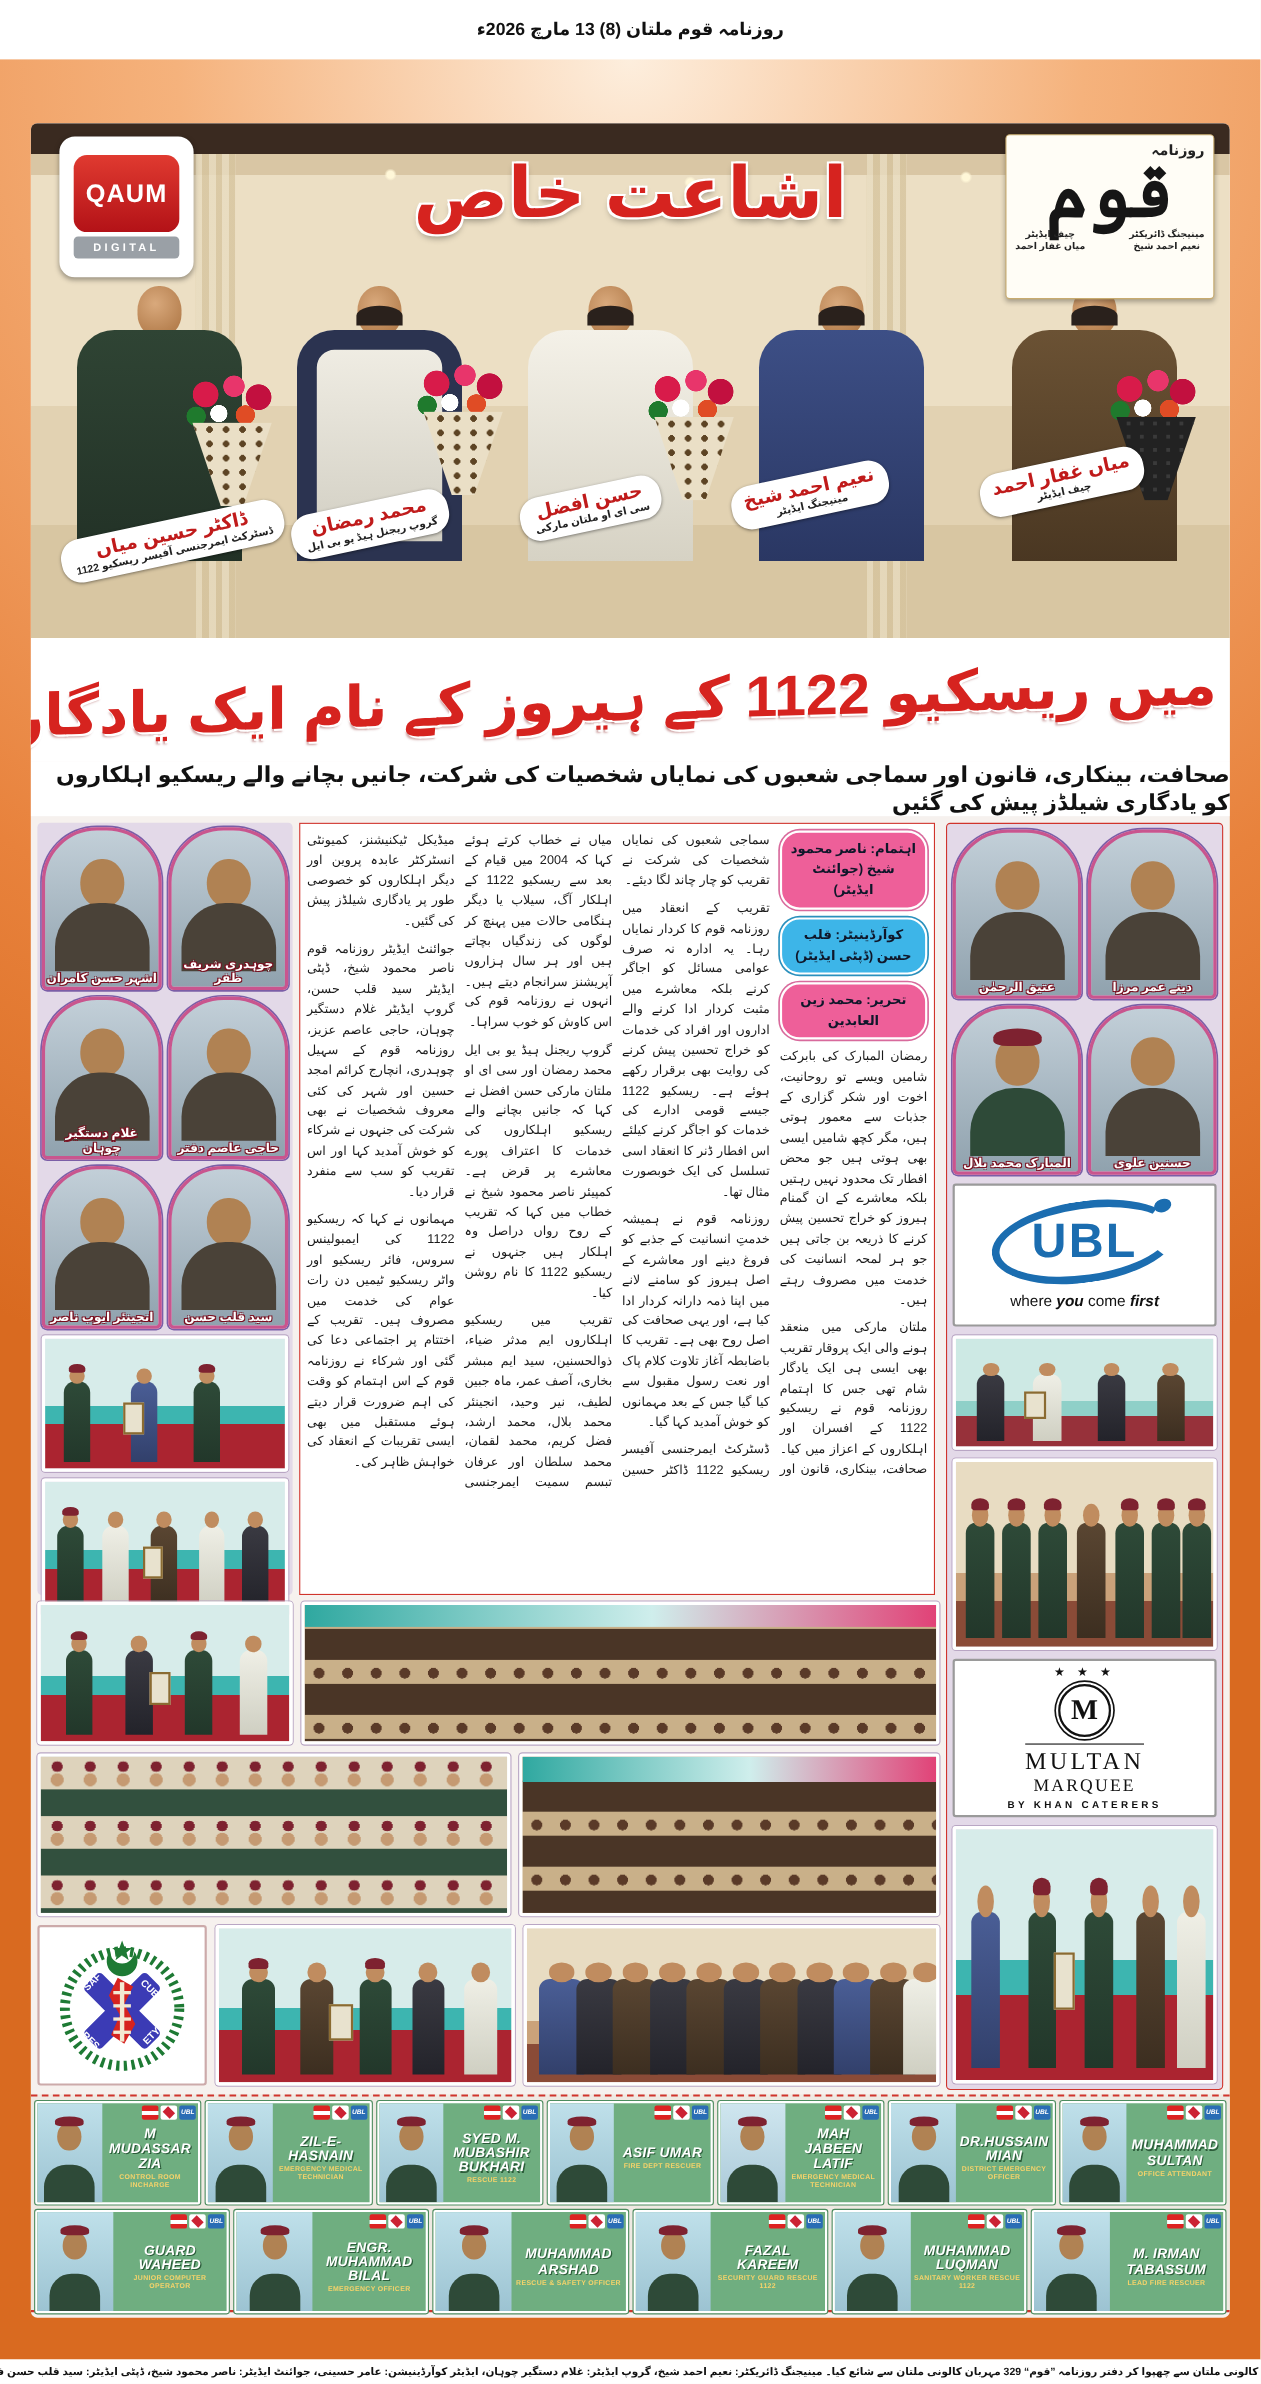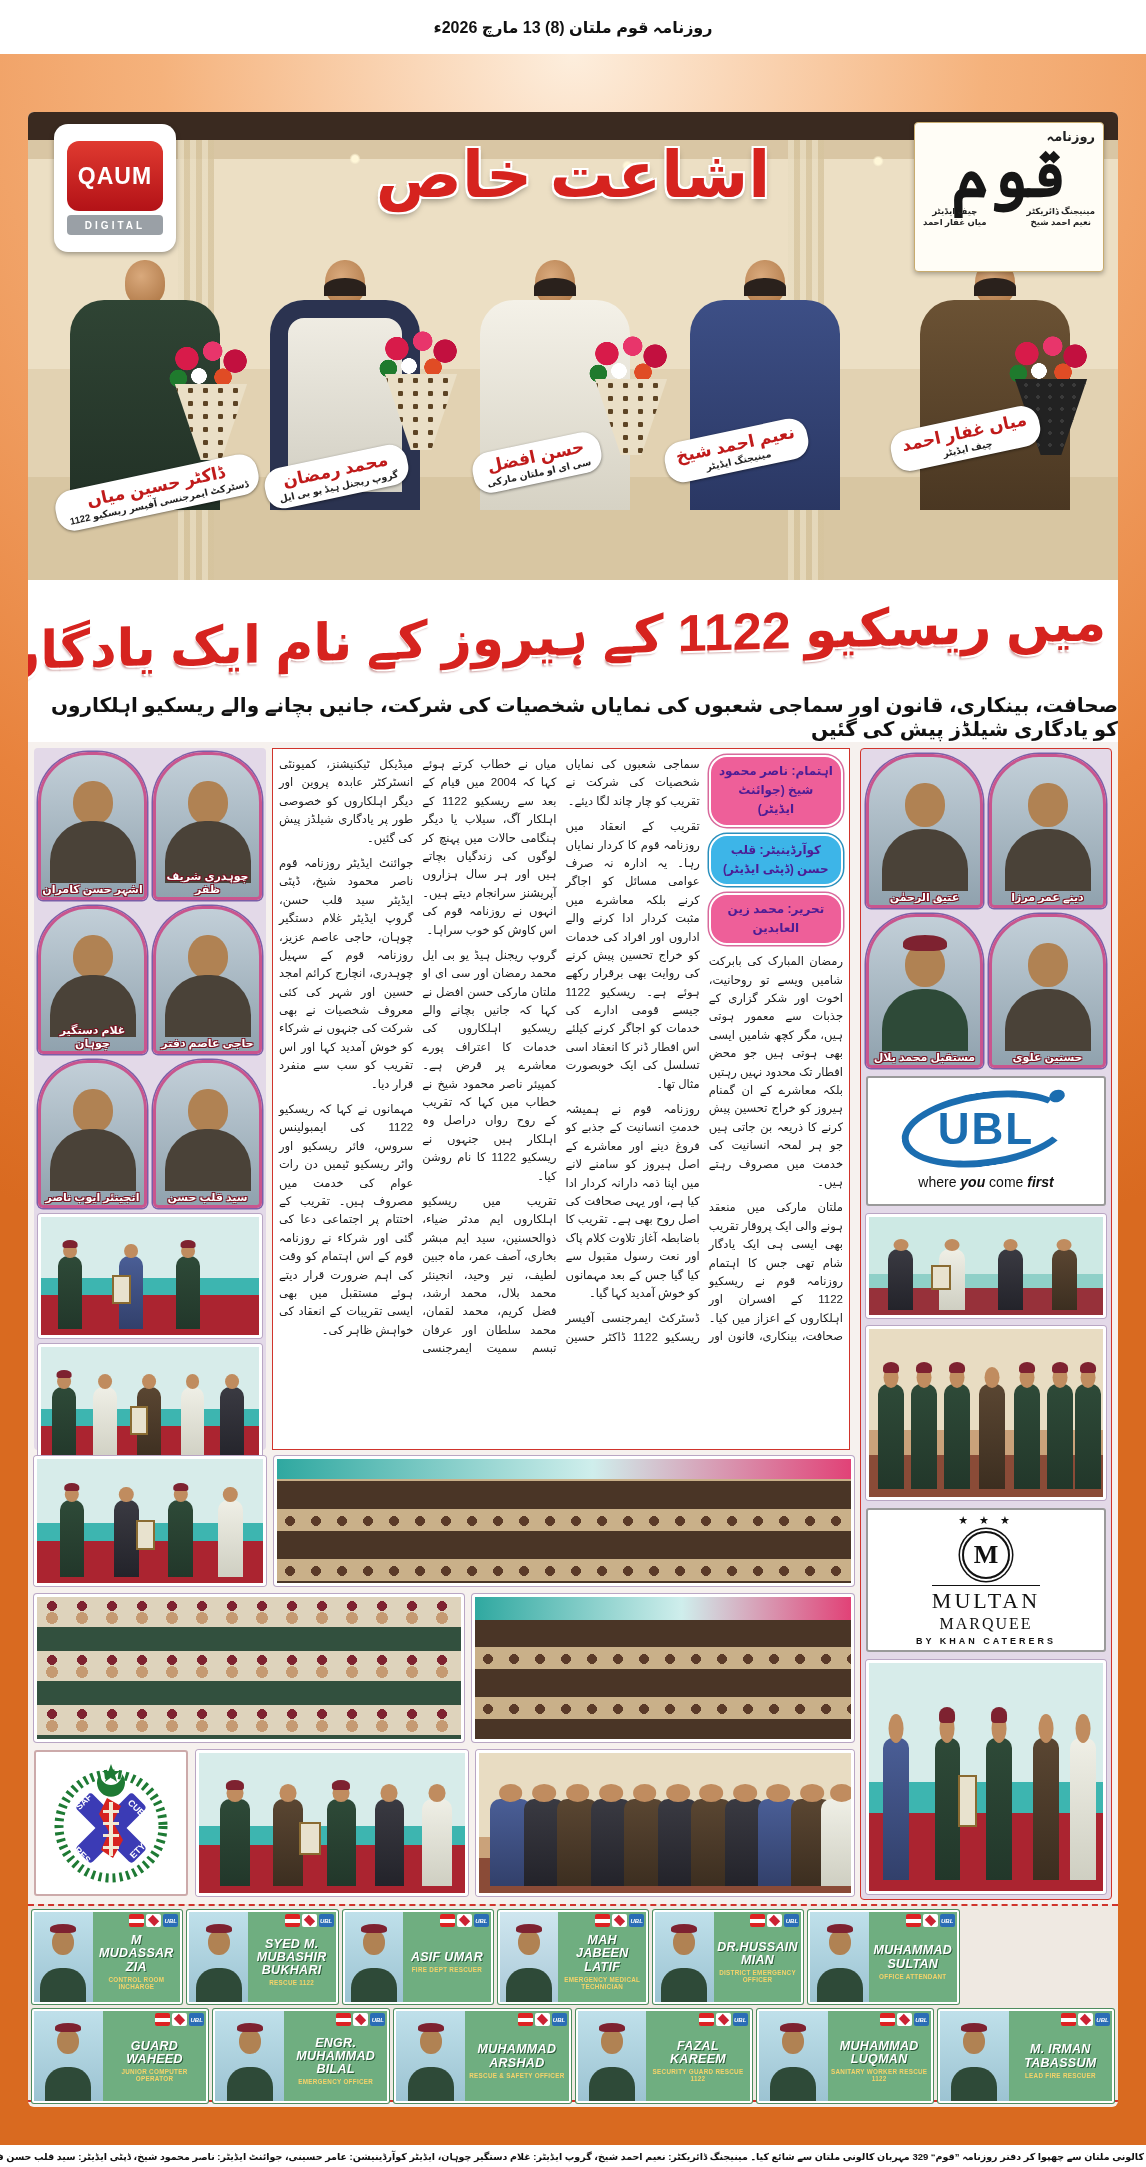--- a/index.html
+++ b/index.html
@@ -109,21 +109,21 @@
     background-color:#ded3bc;background-size:30px 54px;}
   .crowd.dine{background:radial-gradient(circle 5px at 13px 12px,#5a3a28 96%,transparent),
                linear-gradient(180deg,transparent 0 22px,#4a3526 22px 100%);
     background-color:#c9b089;background-size:26px 50px;}
   .crowd .banner{position:absolute;top:0;left:0;right:0;height:16%;background:linear-gradient(90deg,#2fa8a0,#cfeeec 55%,#e14277);}
   
   .col-mid{position:absolute;left:244px;top:636px;width:578px;height:702px;background:#fff;border:1.5px solid #d0342c;
     box-sizing:border-box;padding:6px;direction:rtl;}
   .mcols{column-count:4;column-gap:9px;height:100%;font-size:11.5px;line-height:1.6;text-align:justify;color:#1a1a1a;}
   .mcols p{margin:0 0 7px;}
-  .pill{border-radius:18px;color:#4c1d95;font-weight:bold;font-size:12px;text-align:center;padding:5px 8px;margin:0 0 7px;
+  .pill{border-radius:18px;color:#0f172a;font-weight:bold;font-size:12px;text-align:center;padding:5px 8px;margin:0 0 7px;
     border:2px solid #fff;box-shadow:0 0 0 1.5px #d86a9c;break-inside:avoid;}
   .pill.pk{background:#ee5f99;}
   .pill.bl{background:#3db5e8;box-shadow:0 0 0 1.5px #2a90bd;}
   
   .col-right{position:absolute;left:832px;top:636px;width:252px;height:1152px;background:#e3d9e8;border:1.5px solid #d0342c;
     border-radius:4px;box-sizing:border-box;padding:5px;display:flex;flex-direction:column;gap:8px;}
   .col-right .pgrid .pcard{height:148px;}
   .adbox{background:#fff;border:2px solid #9a9a9a;border-radius:3px;display:flex;flex-direction:column;
     align-items:center;justify-content:center;}
   .ubl-logo{position:relative;width:170px;height:74px;}
@@ -342,21 +342,21 @@
     <div class="col-right">
       <div class="pgrid">
         <div class="pcard">
             <span class="pname">عتیق الرحمٰن</span>
           </div>
         <div class="pcard">
             <span class="pname">دینے عمر مرزا</span>
           </div>
         <div class="pcard uni">
             <i class="beret"></i>
-            <span class="pname">مستقبل محمد بلال</span>
+            <span class="pname">المبارک محمد بلال</span>
           </div>
         <div class="pcard">
             <span class="pname">حسنین علوی</span>
           </div>
       </div>
 
       <div class="adbox" style="height:126px;">
         <div class="ubl-logo">
           <div class="ubl-ellipse"></div>
             <div class="ubl-dot"></div>
@@ -492,20 +492,34 @@
         <div class="gcard">
           <div class="gphoto">
               <span class="gb"></span>
             </div>
           <div class="ginfo">
               <span class="glogos">
                 <i class="lg-qaum"></i>
                 <i class="lg-rescue"></i>
                 <i class="lg-ubl">UBL</i>
               </span>
+            <div class="gname">ZIL-E-HASNAIN</div>
+            <div class="gtitle">EMERGENCY MEDICAL TECHNICIAN</div>
+            </div>
+        </div>
+        <div class="gcard">
+          <div class="gphoto">
+              <span class="gb"></span>
+            </div>
+          <div class="ginfo">
+              <span class="glogos">
+                <i class="lg-qaum"></i>
+                <i class="lg-rescue"></i>
+                <i class="lg-ubl">UBL</i>
+              </span>
             <div class="gname">SYED M. MUBASHIR BUKHARI</div>
             <div class="gtitle">RESCUE 1122</div>
             </div>
         </div>
         <div class="gcard">
           <div class="gphoto">
               <span class="gb"></span>
             </div>
           <div class="ginfo">
               <span class="glogos">

